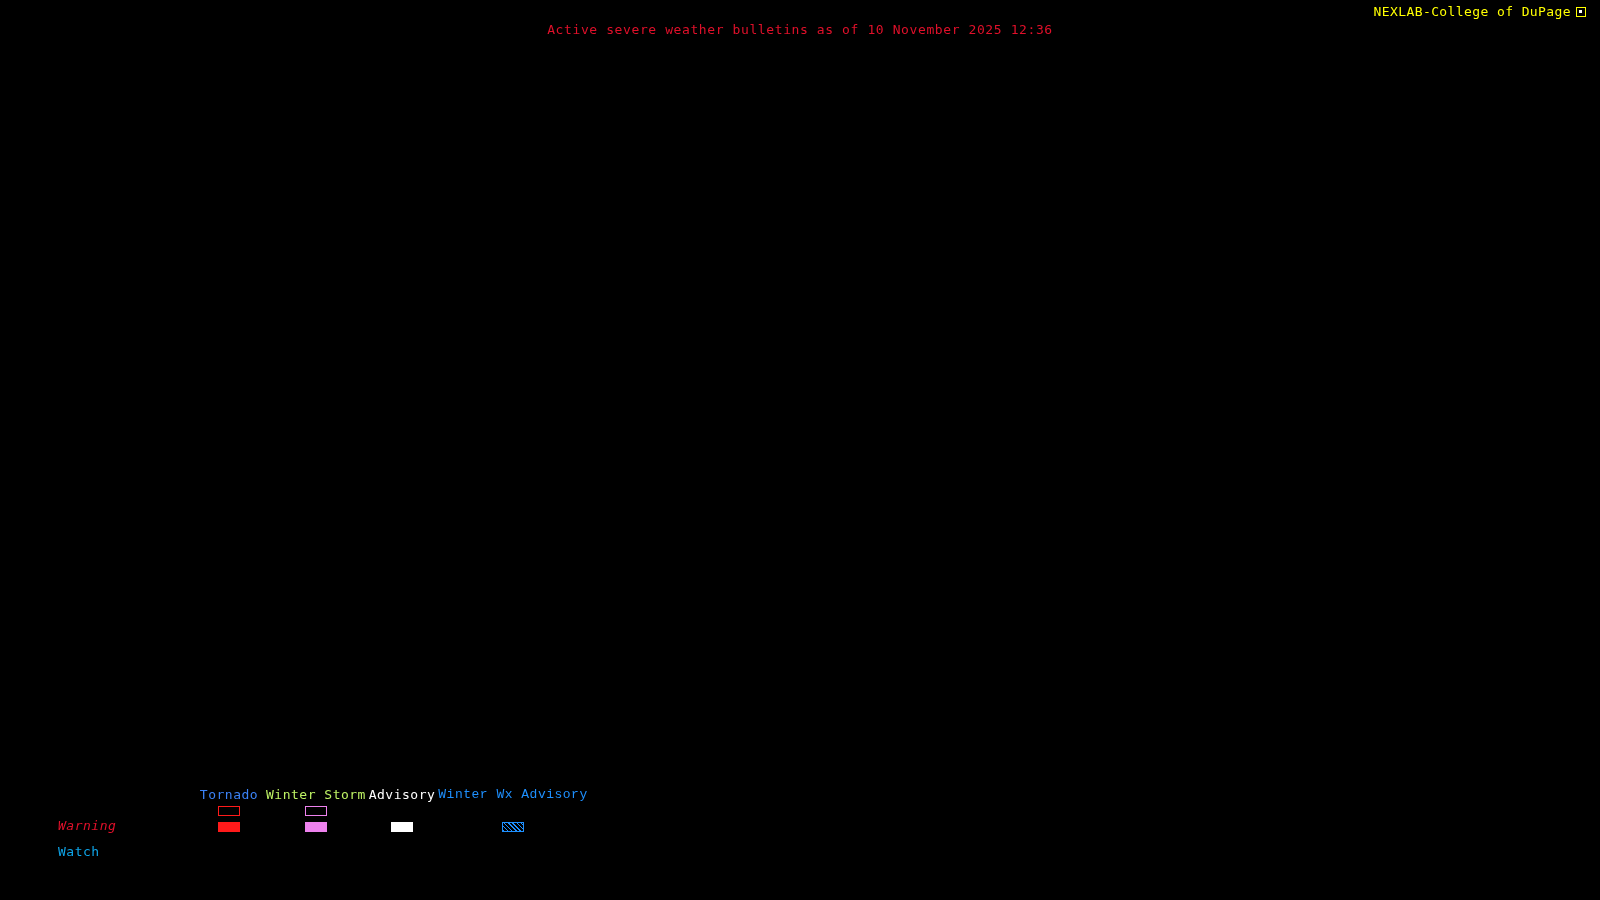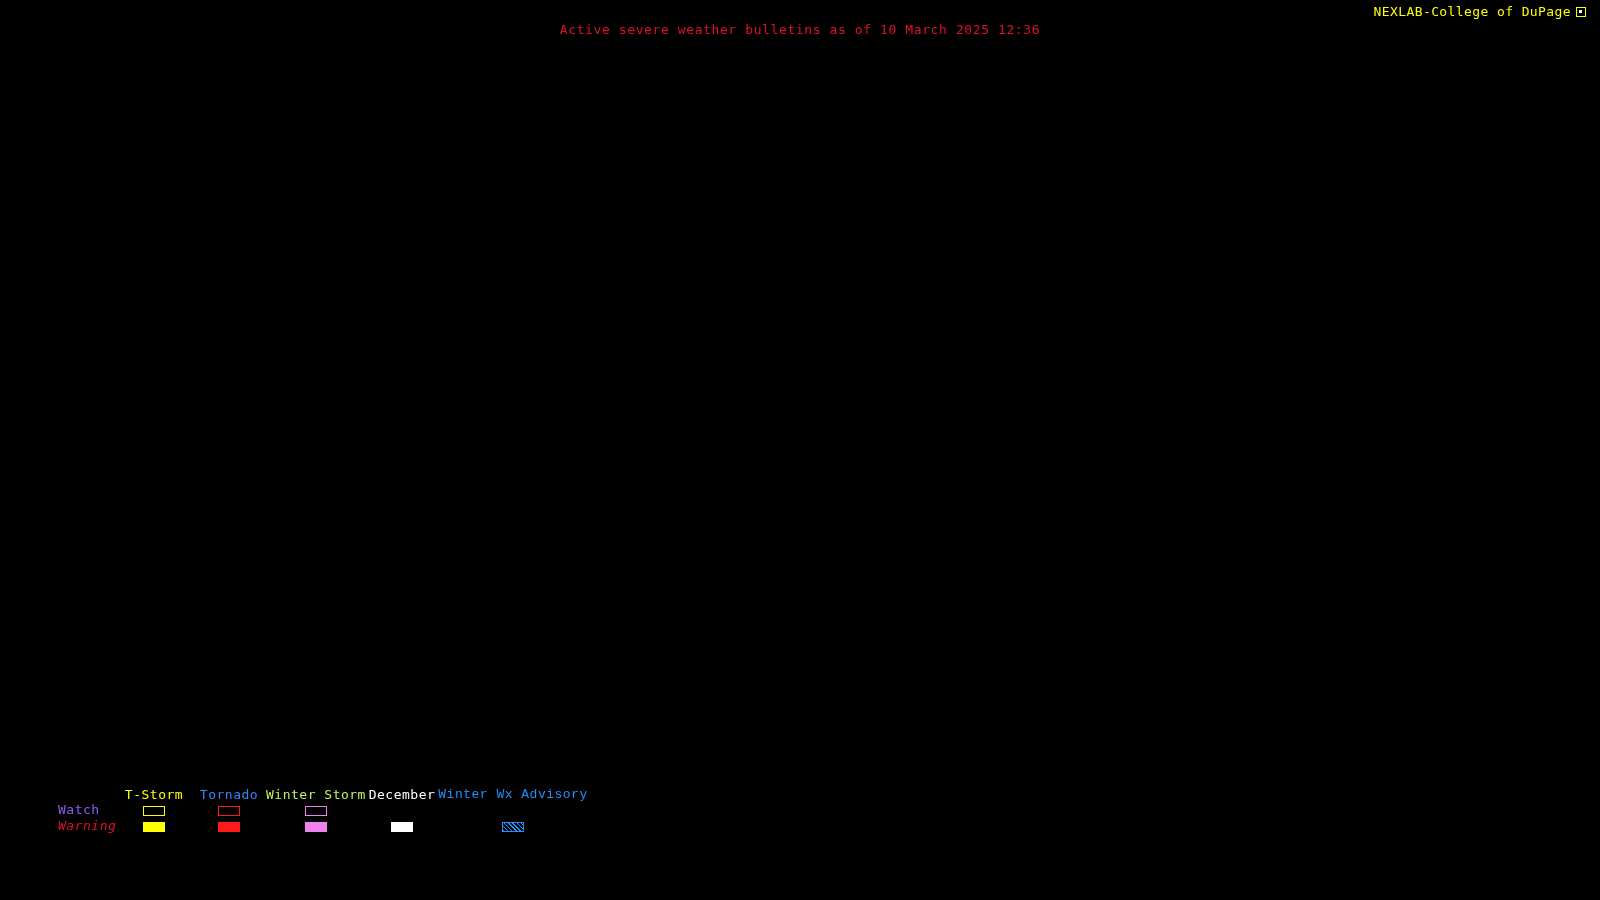--- a/index.html
+++ b/index.html
@@ -101,54 +101,49 @@
     height: 8px;
     box-sizing: content-box;
     vertical-align: middle;
   }
 </style>
 </head>
 <body>
 
 <div class="screen" style="background: rgb(0, 0, 0);">
 
-  <div class="map-title" style="color: rgb(224, 16, 42);">Active severe weather bulletins as of 10 March 2025 12:36</div>
+  <div class="map-title" style="color: rgb(224, 16, 42);">Active severe weather bulletins as of 10 November 2025 12:36</div>
 
   <div class="brand" style="color: rgb(255, 255, 0);">
     <span>NEXLAB-College of DuPage</span>
     <span class="brand-icon"></span>
   </div>
 
   <div class="map-area"></div>
 
   <div class="legend">
 
-    <div class="row-label watch" style="color: #8b5cf6;">Watch</div>
+    <div class="row-label watch" style="color: #0ea5e9; margin-top: 42px;">Watch</div>
     <div class="row-label warning" style="color: rgb(224, 16, 42);">Warning</div>
 
-    <div class="legend-col" style="left:74px">
-      <div class="col-header" style="color: rgb(255, 255, 0);">T-Storm</div>
-      <div class="slot"><span class="box watch-box" style="border: 1px solid rgb(255, 255, 0);"></span></div>
-      <div class="slot"><span class="box warning-box" style="border: 1px solid rgb(255, 255, 0); background: rgb(255, 255, 0);"></span></div>
-    </div>
 
     <div class="legend-col" style="left:149px">
       <div class="col-header" style="color: #3b82f6;">Tornado</div>
       <div class="slot"><span class="box watch-box" style="border: 1px solid rgb(255, 26, 26);"></span></div>
       <div class="slot"><span class="box warning-box" style="border: 1px solid rgb(255, 26, 26); background: rgb(255, 26, 26);"></span></div>
     </div>
 
     <div class="legend-col" style="left:236px">
       <div class="col-header" style="color: #bef264;">Winter Storm</div>
       <div class="slot"><span class="box watch-box" style="border: 1px solid rgb(238, 130, 238);"></span></div>
       <div class="slot"><span class="box warning-box" style="border: 1px solid rgb(238, 130, 238); background: rgb(238, 130, 238);"></span></div>
     </div>
 
     <div class="legend-col" style="left:322px">
-      <div class="col-header" style="color: rgb(255, 255, 255);">December</div>
+      <div class="col-header" style="color: rgb(255, 255, 255);">Advisory</div>
       <div class="slot"><span class="box watch-box" style="visibility: hidden;"></span></div>
       <div class="slot"><span class="box warning-box" style="border: 1px solid rgb(255, 255, 255); background: rgb(255, 255, 255);"></span></div>
     </div>
 
     <div class="legend-col" style="left:433px">
       <div class="col-header" style="color: rgb(30, 144, 255); font-family: Liberation Mono, monospace;">Winter Wx Advisory</div>
       <div class="slot"><span class="box watch-box" style="visibility: hidden;"></span></div>
       <div class="slot"><span class="box warning-box" style="border: 1px solid rgb(30, 144, 255); background: repeating-linear-gradient(45deg, rgb(30, 144, 255) 0px, rgb(30, 144, 255) 1px, transparent 1px, transparent 3px);"></span></div>
     </div>
 

